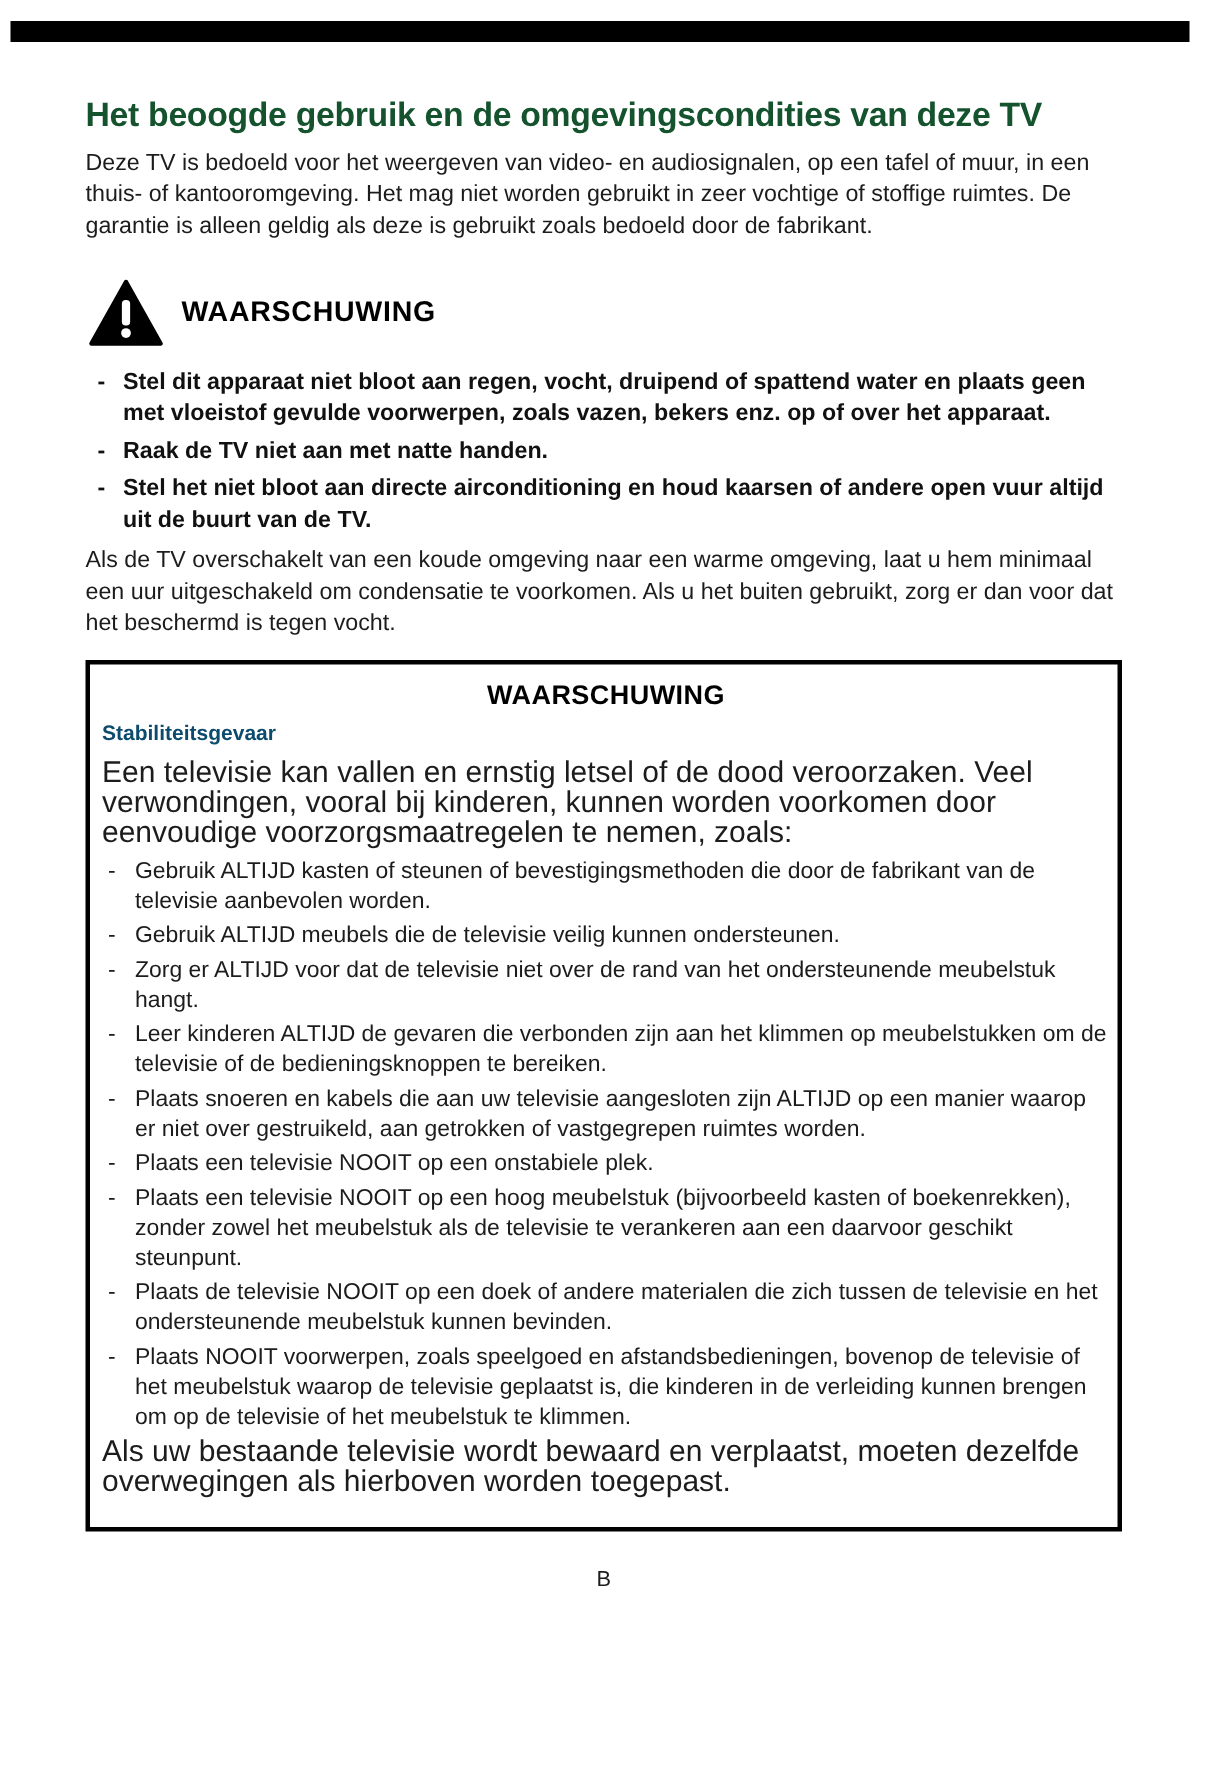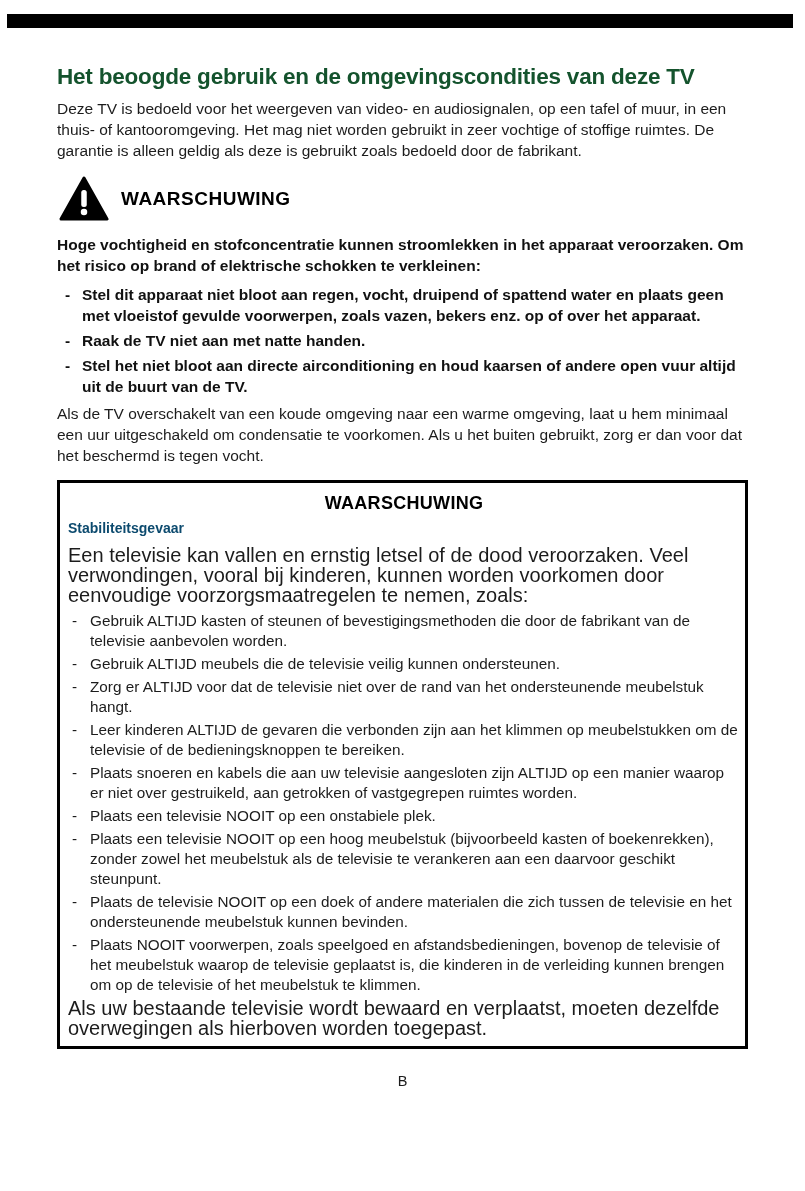--- a/index.html
+++ b/index.html
@@ -17,21 +17,21 @@
     background:#000;
   }
   .content { padding:64px 57px 0 57px; }
   h1.page-title {
     font-size:22.5px; line-height:26px;
     font-weight:bold; color:#14532d;
     margin:0 0 8px 0; letter-spacing:-0.2px;
     white-space:nowrap;
   }
   p.body { font-size:15.5px; line-height:21px; margin:0 0 8px 0; }
-  p.tight { margin-bottom:15px; }
+  p.tight { margin-bottom:25px; }
   .warn-head { display:flex; align-items:center; margin:12px 0 12px 2px; }
   .warn-tri { width:50px; height:46px; flex:none; }
   .warn-label {
     font-size:19px; font-weight:bold; color:#000;
     letter-spacing:0.5px; margin-left:12px;
   }
   .lead { font-weight:bold; color:#111; margin-bottom:4px; }
   .dash-list { margin:0; }
   .dash-list .row { display:flex; margin:0 0 4px 0; font-size:15.5px; line-height:21px; }
   .bold-list .row { font-weight:bold; color:#111; }
@@ -43,21 +43,21 @@
     padding:6px 5px 8px 8px;
   }
   .warnbox h2 {
     text-align:center; font-size:18px; line-height:24px;
     margin:2px 0 3px 0; color:#000; letter-spacing:0.3px;
   }
   .warnbox h3 { font-size:14px; line-height:21px; margin:0 0 6px 0; color:#0c4a6e; }
   .warnbox p.body { font-size:20px; line-height:20px; margin:0 0 6px 0; }
   .warnbox .dash-list .row { font-size:15.3px; line-height:20px; margin-bottom:3px; }
   .warnbox .dash { width:18px; margin-left:4px; }
-  .warnbox p.outro { margin:2px 0 0 0; }
+  .warnbox p.outro { margin:2px 0 12px 0; }
   .pagenum {
     text-align:center; margin-top:24px;
     font-size:14.5px; color:#1c1c1c;
   }
   sub.co2 { font-size:11px; line-height:0; }
 </style>
 </head>
 <body>
 
 <div class="topbar"></div>
@@ -70,21 +70,20 @@
 
   <div class="warn-head">
     <svg class="warn-tri" viewBox="0 0 100 92" xmlns="http://www.w3.org/2000/svg">
       <path d="M50 4 L96 86 L4 86 Z" fill="#000" stroke="#000" stroke-width="6" stroke-linejoin="round"></path>
       <rect x="44.5" y="28" width="11" height="34" rx="5" fill="#fff"></rect>
       <circle cx="50" cy="72" r="6.5" fill="#fff"></circle>
     </svg>
     <span class="warn-label">WAARSCHUWING</span>
   </div>
 
-  <p class="body lead">Hoge vochtigheid en stofconcentratie kunnen stroomlekken in het apparaat veroorzaken. Om het risico op brand of elektrische schokken te verkleinen:</p>
 
   <div class="dash-list bold-list">
 
       <div class="row">
         <span class="dash">-</span>
         <span class="itemtext">Stel dit apparaat niet bloot aan regen, vocht, druipend of spattend water en plaats geen met vloeistof gevulde voorwerpen, zoals vazen, bekers enz. op of over het apparaat.</span>
       </div>
 
       <div class="row">
         <span class="dash">-</span>

